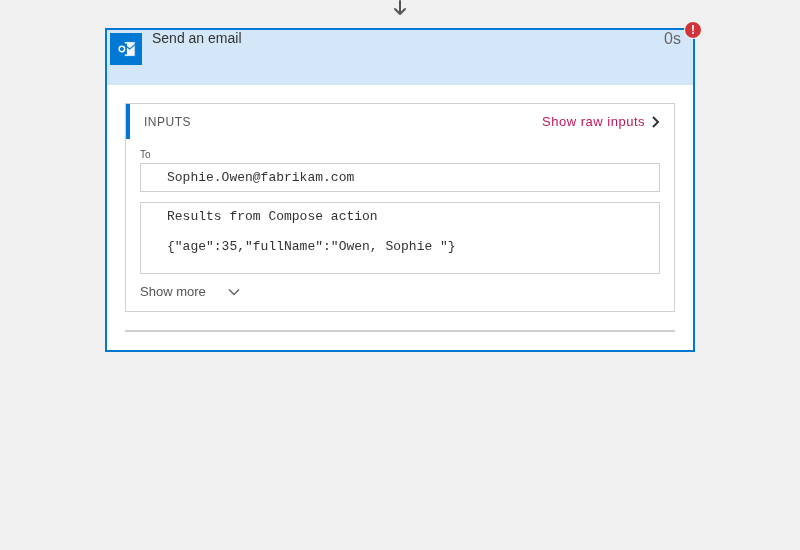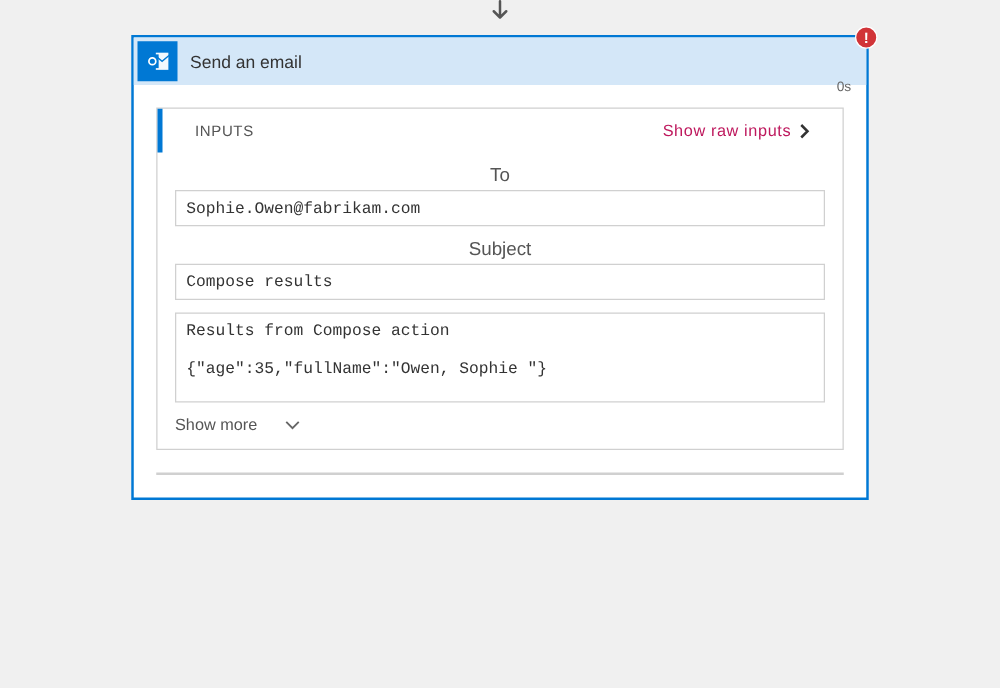--- a/index.html
+++ b/index.html
@@ -42,43 +42,42 @@
       color: #fff;
       font-size: 12px;
       font-weight: bold;
       display: flex;
       align-items: center;
       justify-content: center;
       border: 1px solid #fff;
     }
     .card-header {
       display: flex;
-      align-items: center;
+      align-items: flex-start;
       background: #d4e7f8;
-      height: 38px;
+      height: 55px;
       padding: 0 12px 0 0;
     }
     .header-icon {
       width: 32px;
       height: 32px;
       background: #0078d4;
       margin: 3px 10px 3px 3px;
       display: flex;
       align-items: center;
       justify-content: center;
     }
     .header-title {
       flex: 1;
       font-size: 14px;
       color: #333;
     }
     .header-duration {
-      font-size: 11px;
+      font-size: 16px;
       color: #666;
-      margin-top: 42px;
     }
     .error-bar {
       background: #f8d7d4;
       padding: 10px 14px;
       display: flex;
       align-items: center;
       gap: 8px;
     }
     .error-text {
       font-size: 13px;
@@ -89,21 +88,21 @@
       padding: 18px 18px 0 18px;
     }
     .section {
       border: 1px solid #d0d0d0;
       margin-bottom: 18px;
     }
     .section-header {
       display: flex;
       align-items: center;
       border-left: 4px solid #0078d4;
-      padding: 10px 26px;
+      padding: 10px 14px;
       font-size: 12px;
       letter-spacing: 0.5px;
     }
     .section-title {
       flex: 1;
       color: #555;
       font-weight: 400;
     }
     .section-link {
       color: #be185d;
@@ -113,28 +112,27 @@
       gap: 6px;
       cursor: pointer;
     }
     .section-content {
       padding: 10px 14px 12px;
     }
     .field {
       margin-bottom: 10px;
     }
     .field-label {
-      font-size: 15px;
+      font-size: 10px;
       color: #555;
       margin-bottom: 3px;
-      text-align: center;
     }
     .field-value {
       border: 1px solid #d0d0d0;
-      padding: 6px 8px;
+      padding: 6px 26px;
       font-family: "Consolas", "Courier New", monospace;
       font-size: 13px;
       color: #333;
       background: #fff;
       white-space: pre-wrap;
       min-height: 28px;
     }
     .field-value.body-val {
       min-height: 72px;
     }
@@ -196,24 +194,20 @@
                 </svg>
             </span>
           </span>
         </div>
         <div class="section-content">
           <div class="field">
             <div class="field-label">To</div>
             <div class="field-value">Sophie.Owen@fabrikam.com</div>
           </div>
           <div class="field">
-            <div class="field-label">Subject</div>
-            <div class="field-value">Compose results</div>
-          </div>
-          <div class="field">
             <div class="field-value body-val">Results from Compose action
 
 {"age":35,"fullName":"Owen, Sophie "}</div>
           </div>
           <div class="show-more">
             <span>Show more</span>
             <span class="chevron">
               <svg width="12" height="8" viewBox="0 0 12 8">
                   <path d="M1 1.5 L6 6.5 L11 1.5" stroke="#666" stroke-width="1.5" fill="none"></path>
                 </svg>

